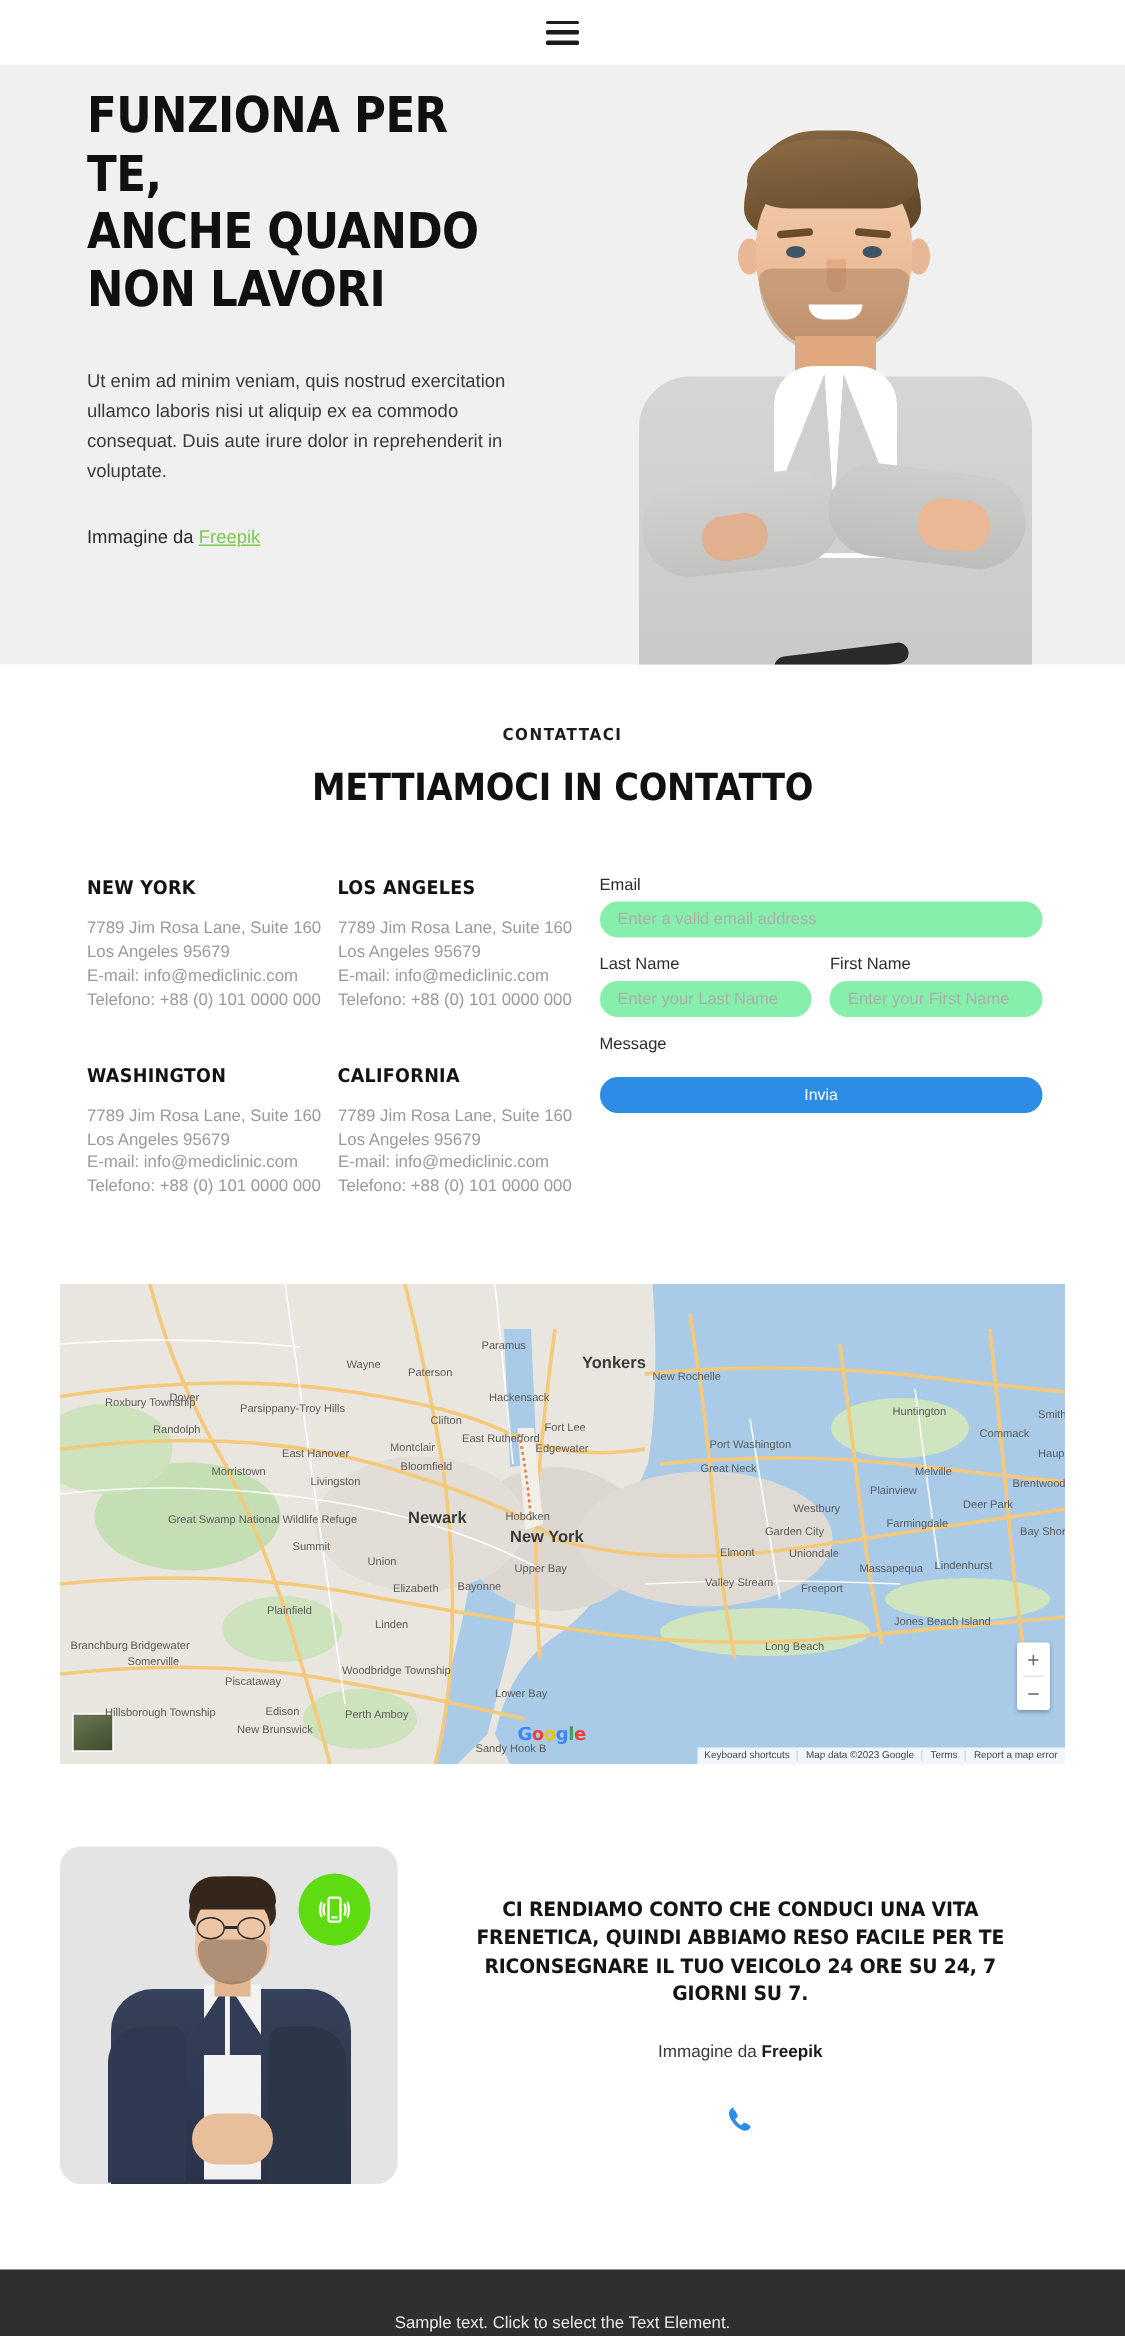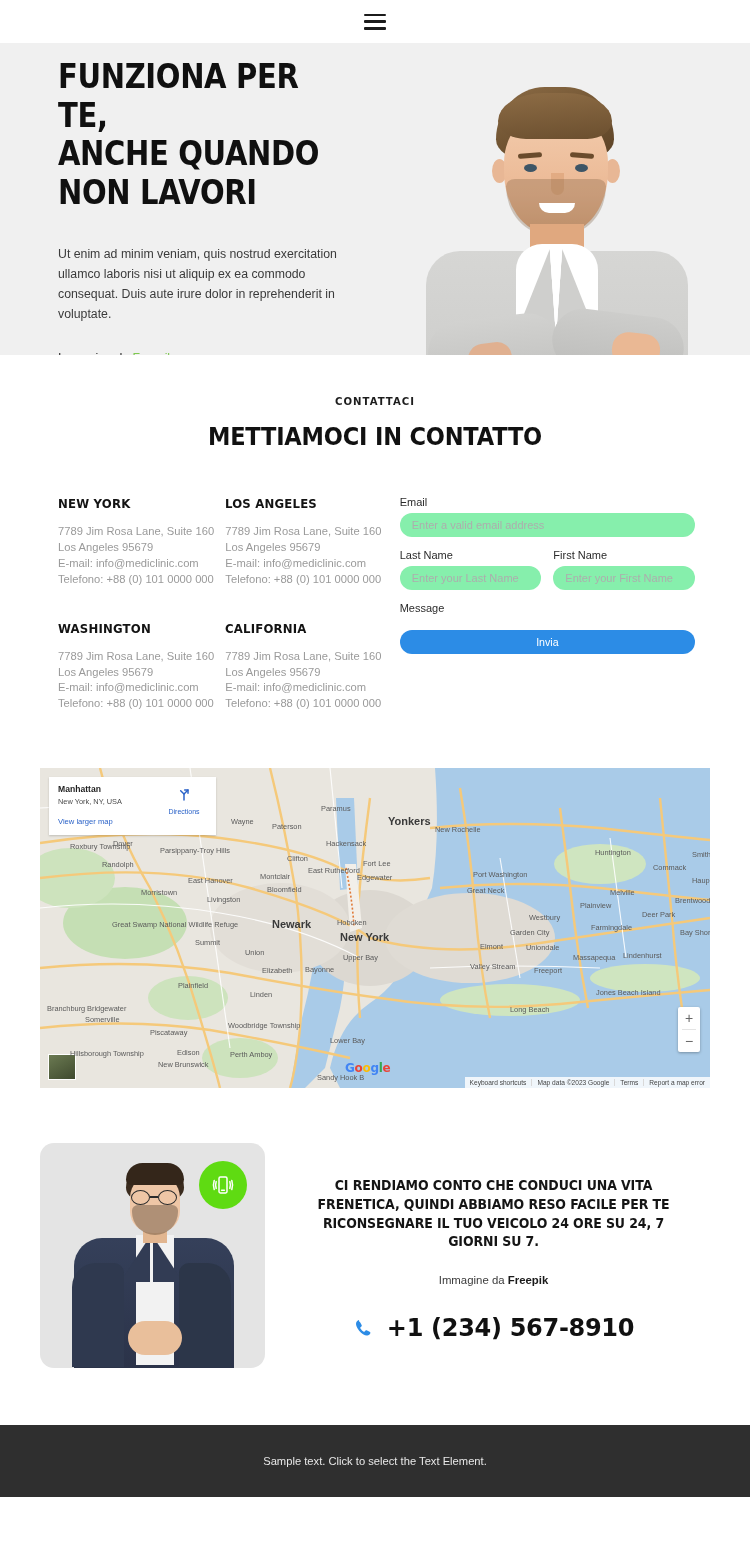--- a/index.html
+++ b/index.html
@@ -23,21 +23,21 @@
   .burger {
     width: 22px; height: 16px;
     display: flex; flex-direction: column; justify-content: space-between;
     cursor: pointer;
   }
   .burger i { display:block; height: 2.5px; background: #1b1b1b; border-radius: 1px; }
 
   
   .hero {
     background: #f0f0f0;
-    height: 312px;
+    height: 400px;
     position: relative;
     overflow: hidden;
   }
   .hero-inner { width: 750px; height: 100%; position: relative; }
   .hero-copy {
     position: absolute;
     left: 58px;
     top: 15px;
     width: 340px;
   }
@@ -556,35 +556,20 @@
       <path d="M460 90 Q470 150 480 210"></path>
       <path d="M570 70 Q578 130 586 190"></path>
       <path d="M390 200 Q470 196 560 200"></path>
       <path d="M0 40 Q80 34 160 42"></path>
     </g>
 
     <path d="M305 96 L316 96 L322 160 L310 164 Z" fill="#f2efe9"></path>
     <path d="M306 100 Q312 130 314 158" stroke="#e07b3a" stroke-width="1.6" fill="none" stroke-dasharray="2 2"></path>
   </svg>
 
-  <div class="map-card">
-    <div class="mc-left">
-      <div class="mc-title">Manhattan</div>
-      <div class="mc-sub">New York, NY, USA</div>
-      <div class="mc-link">View larger map</div>
-    </div>
-    <div class="mc-right">
-      <svg width="16" height="16" viewBox="0 0 24 24" fill="none" stroke="#2a62c8" stroke-width="2.2" stroke-linecap="round">
-        <path d="M12 21 V12 L18 6"></path>
-          <path d="M12 12 L7 7"></path>
-          <path d="M18 6 L13 6 M18 6 L18 11"></path>
-      </svg>
-      <div class="mc-dir">Directions</div>
-    </div>
-  </div>
 
   <div class="map-zoom">
     <div class="mz-btn">+</div>
     <div class="mz-sep"></div>
     <div class="mz-btn">−</div>
   </div>
 
   <div class="map-logo">
     <b>G</b><b>o</b><b>o</b><b>g</b><b>l</b><b>e</b>
   </div>
@@ -697,20 +682,19 @@
 
   <div class="cta-right">
     <h3 class="cta-head">CI RENDIAMO CONTO CHE CONDUCI UNA VITA FRENETICA, QUINDI ABBIAMO RESO FACILE PER TE RICONSEGNARE IL TUO VEICOLO 24 ORE SU 24, 7 GIORNI SU 7.</h3>
     <p class="cta-credit">
       <span>Immagine da </span><b>Freepik</b>
     </p>
     <div class="cta-phone">
       <svg class="phone-ico" width="22" height="22" viewBox="0 0 24 24" fill="#2c8ce6">
         <path d="M6.6 3.2 C5.6 3.2 4.2 4.5 3.6 5.8 C2.6 8.1 3.9 11.6 6.7 14.9 C9.5 18.2 13.1 20.4 15.6 20.1 C17.1 19.9 18.6 18.6 18.9 17.6 C19.1 16.9 18.8 16.5 18.1 16.1 L15.4 14.6 C14.7 14.2 14.2 14.3 13.7 14.8 L12.7 15.8 C12.3 16.2 11.9 16.2 11.4 15.9 C10.2 15.1 8.9 13.8 8.1 12.6 C7.8 12.1 7.8 11.7 8.2 11.3 L9.2 10.3 C9.7 9.8 9.8 9.3 9.4 8.6 L7.9 5.9 C7.5 5.2 7.2 4.9 6.6 4.9 Z"></path>
       </svg>
-      <span>+1 (234) 567-8910</span>
     </div>
   </div>
 </section>
 
 <footer class="footer">
   <div class="footer-text">Sample text. Click to select the Text Element.</div>
 </footer>
 
 </body></html>

